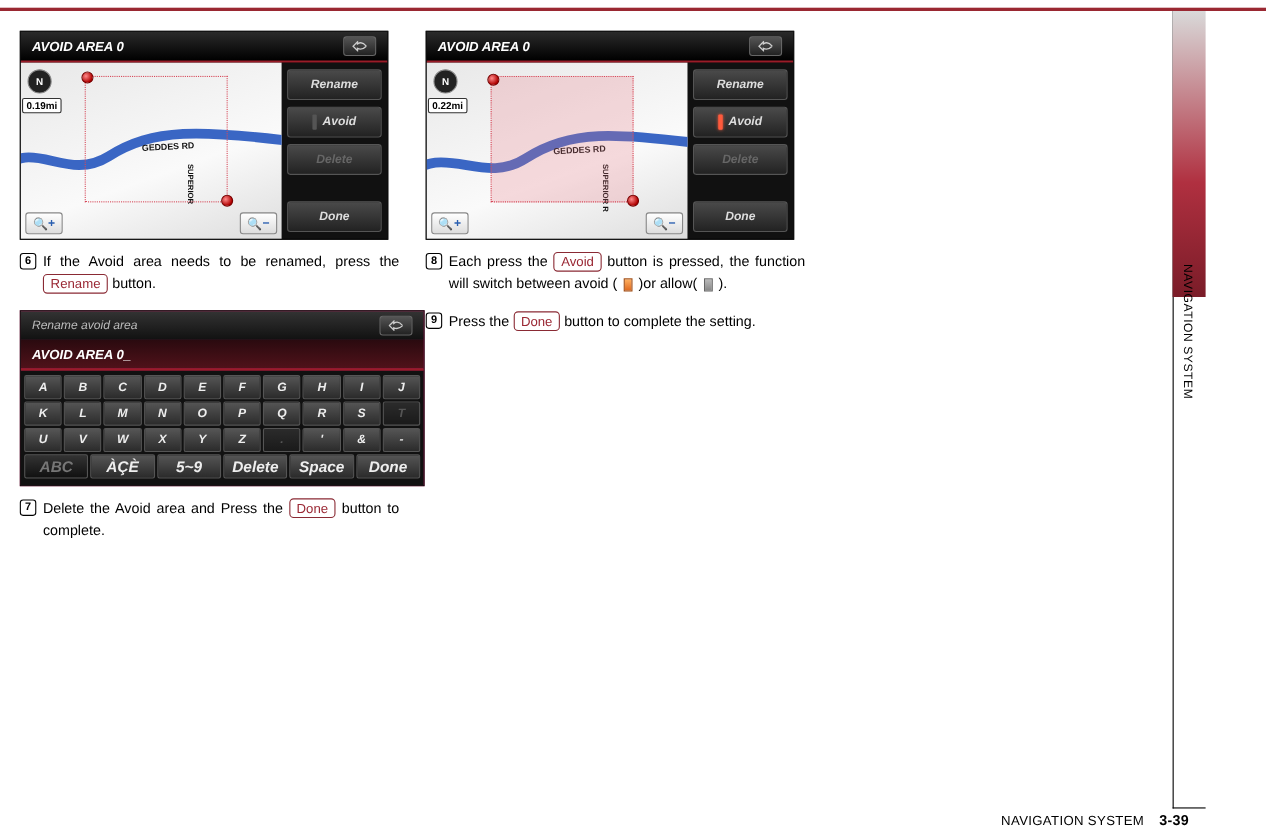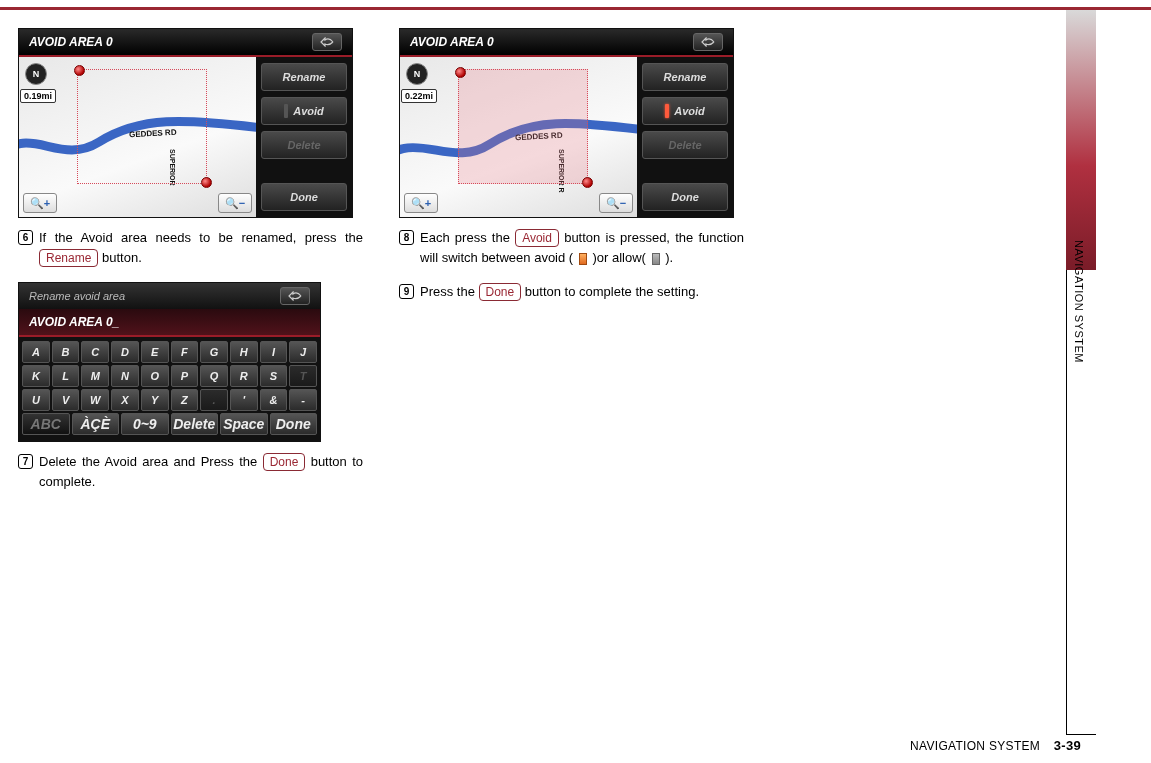--- a/index.html
+++ b/index.html
@@ -46,21 +46,21 @@
     right: 70px;
     font-size: 12px;
     letter-spacing: 0.3px;
   }
   .footer .pg { font-weight: bold; margin-left: 10px; font-size: 13px; }
 
   .page {
     position: absolute;
     top: 28px; left: 18px; right: 120px; bottom: 50px;
     display: flex;
-    gap: 36px;
+    gap: 24px;
   }
   .col { width: 345px; }
 
   
   .device {
     width: 335px;
     border: 1px solid #111;
     background: #000;
     margin-bottom: 10px;
     font-family: Arial, sans-serif;
@@ -135,21 +135,21 @@
     border:1px solid #555;border-radius:3px;
     color:#ddd;font-size:11px;font-style:italic;font-weight:bold;
     height:28px;display:flex;align-items:center;justify-content:center;gap:5px;
   }
   .dbtn.disabled { color:#666; }
   .dbtn .indicator{ width:4px;height:14px;border-radius:1px; }
   .ind-on{ background:#ff5a3c; box-shadow:0 0 3px #ff5a3c; }
   .ind-off{ background:#555; }
 
   
-  .kbd-device { width: 303px; border:1px solid #111; background:#be185d; margin-top:14px; margin-bottom:10px; }
+  .kbd-device { width: 368px; border:1px solid #111; background:#be185d; margin-top:14px; margin-bottom:10px; }
   .kbd-title {
     background:linear-gradient(#333,#111);color:#bbb;font-style:italic;font-size:11px;
     padding:4px 10px;display:flex;justify-content:space-between;align-items:center;
   }
   .kbd-entry {
     background:linear-gradient(#2a0a0f,#50121a);
     color:#fff;font-style:italic;font-weight:bold;font-size:12px;
     padding:6px 10px;border-bottom:2px solid #9a1c28;
   }
   .kbd-rows { background:#111;padding:4px 3px; }
@@ -293,21 +293,21 @@
           <div class="key">Y</div>
           <div class="key">Z</div>
           <div class="key dim">.</div>
           <div class="key">'</div>
           <div class="key">&amp;</div>
           <div class="key">-</div>
         </div>
         <div class="krow">
           <div class="key abc wide">ABC</div>
           <div class="key wide">ÀÇÈ</div>
-          <div class="key wide">0~9</div>
+          <div class="key wide">5~9</div>
           <div class="key wide">Delete</div>
           <div class="key wide">Space</div>
           <div class="key wide">Done</div>
         </div>
       </div>
     </div>
 
     <div class="step">
       <div class="num">7</div>
       <div class="txt">

